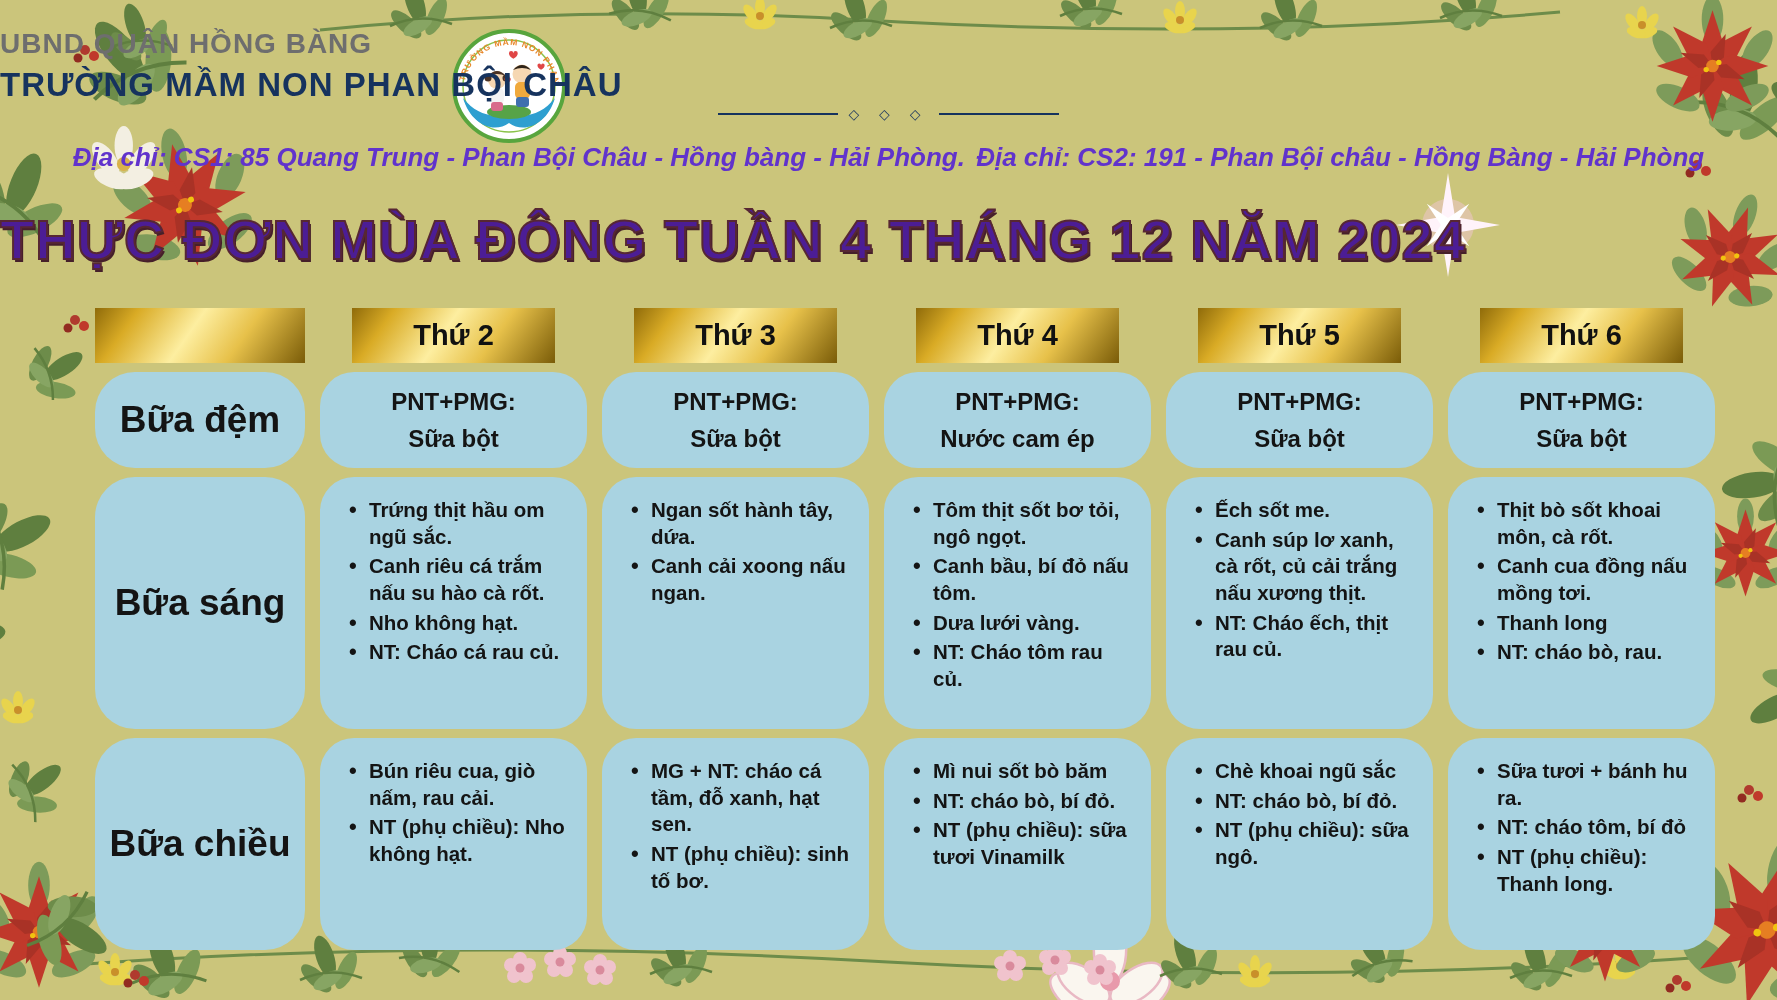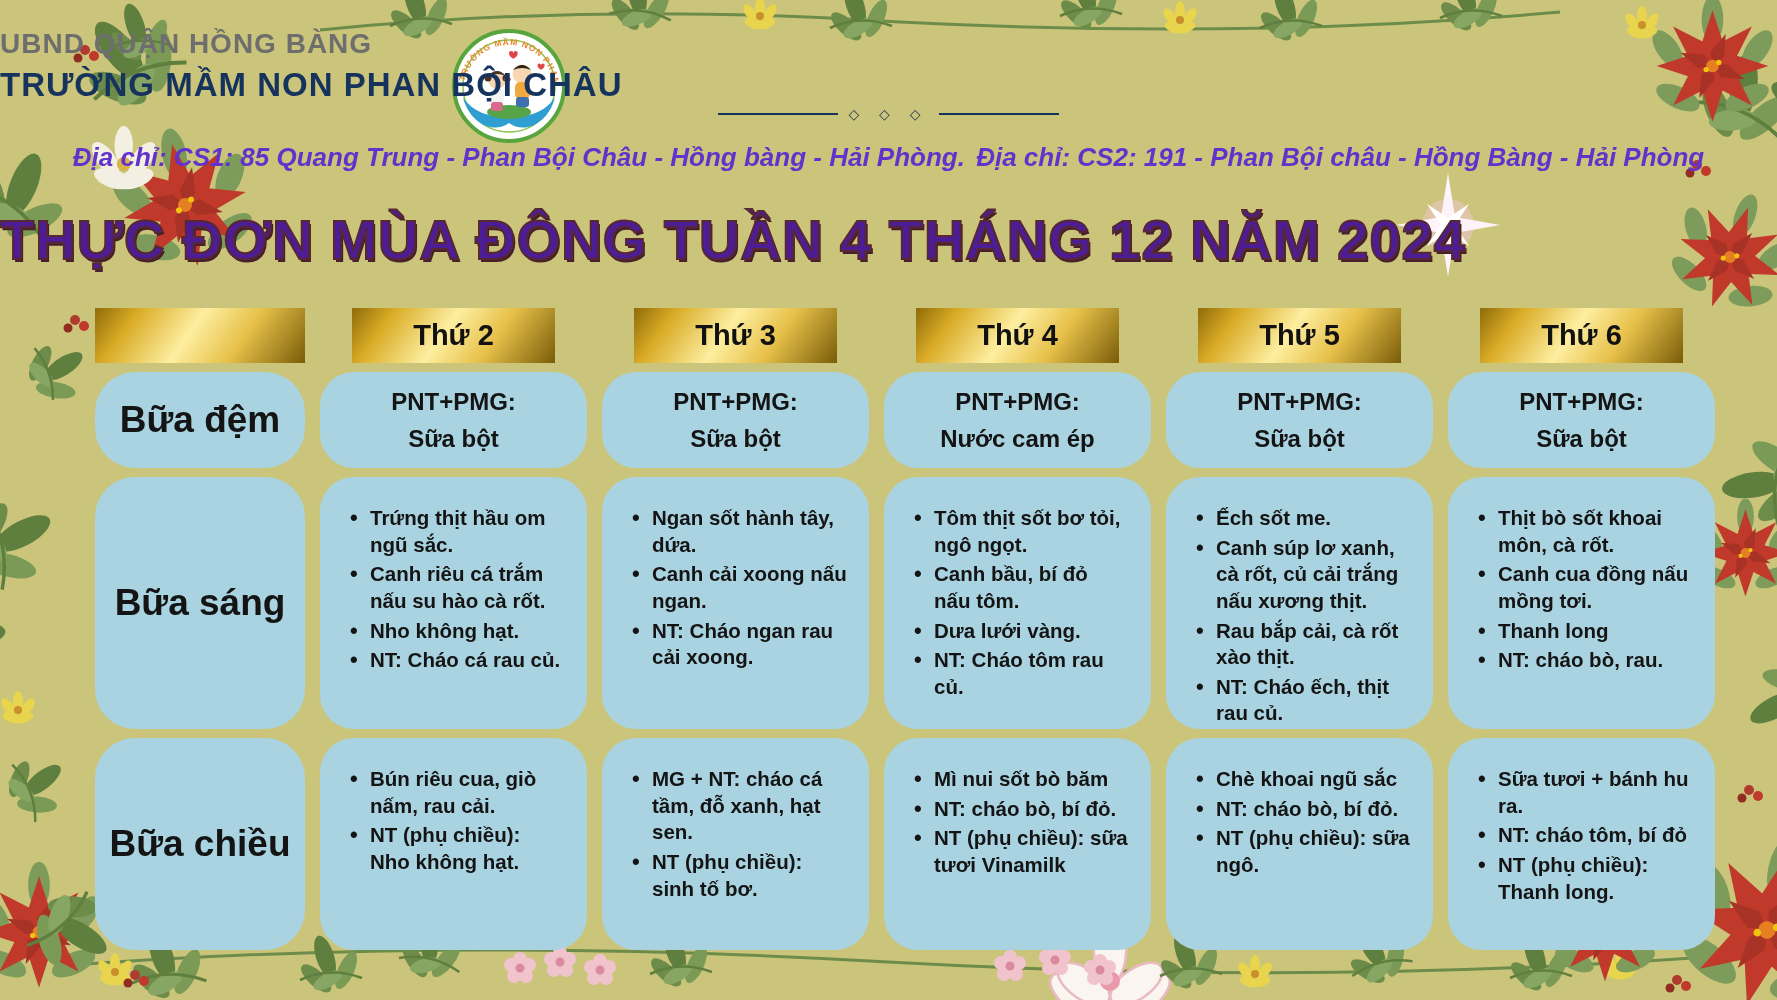--- a/index.html
+++ b/index.html
@@ -30,21 +30,21 @@
        grid-template-rows:55px 96px 252px 212px; column-gap:15px; row-gap:9px;}
   .goldbox{background:linear-gradient(125deg,#8f6b0a 0%,#d9ab25 18%,#fdeea0 45%,#e7c14a 68%,#7a5c08 100%);
            height:55px; display:flex; align-items:center; justify-content:center;
            font-size:29px; font-weight:800; color:#111;}
   .goldbox.day{width:76%; margin:0 auto;}
   .cell{background:#a9d3e1; border-radius:34px; color:#141414;}
   .rowlabel{display:flex; align-items:center; justify-content:center;
             font-size:37px; font-weight:800; border-radius:40px;}
   .center2{display:flex; flex-direction:column; align-items:center; justify-content:center;
            font-size:24px; font-weight:800; line-height:1.55;}
-  .cell ul{list-style:none; margin:8px; padding:20px 14px 14px 18px;}
+  .cell ul{list-style:none; margin:0; padding:20px 14px 14px 25px;}
   .cell li{position:relative; padding-left:24px; font-size:20.5px; font-weight:700; line-height:1.3; margin-bottom:3px;}
   .cell li::before{content:"•"; position:absolute; left:4px; top:-1px; font-size:22px;}
   
   .deco{position:absolute; pointer-events:none;}
 </style>
 </head>
 <body>
 
 <div class="poster">
 
@@ -317,36 +317,34 @@
       <li>Trứng thịt hầu om ngũ sắc.</li>
       <li>Canh riêu cá trắm nấu su hào cà rốt.</li>
       <li>Nho không hạt.</li>
       <li>NT: Cháo cá rau củ.</li>
     </ul>
       </div>
     <div class="cell">
         <ul>
       <li>Ngan sốt hành tây, dứa.</li>
       <li>Canh cải xoong nấu ngan.</li>
-      <li>NT: Cháo ngan rau cải xoong.</li>
     </ul>
       </div>
     <div class="cell">
         <ul>
       <li>Tôm thịt sốt bơ tỏi, ngô ngọt.</li>
       <li>Canh bầu, bí đỏ nấu tôm.</li>
       <li>Dưa lưới vàng.</li>
       <li>NT: Cháo tôm rau củ.</li>
     </ul>
       </div>
     <div class="cell">
         <ul>
       <li>Ếch sốt me.</li>
       <li>Canh súp lơ xanh, cà rốt, củ cải trắng nấu xương thịt.</li>
-      <li>Rau bắp cải, cà rốt xào thịt.</li>
       <li>NT: Cháo ếch, thịt rau củ.</li>
     </ul>
       </div>
     <div class="cell">
         <ul>
       <li>Thịt bò sốt khoai môn, cà rốt.</li>
       <li>Canh cua đồng nấu mồng tơi.</li>
       <li>Thanh long</li>
       <li>NT: cháo bò, rau.</li>
     </ul>

